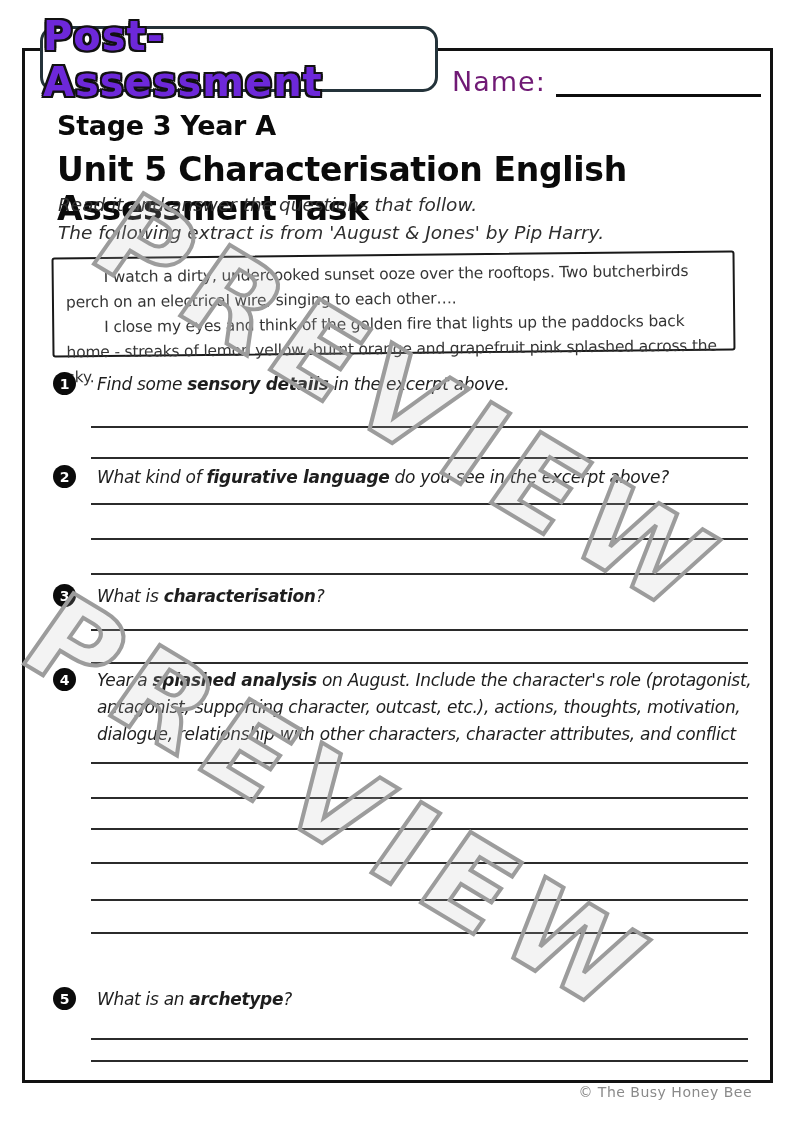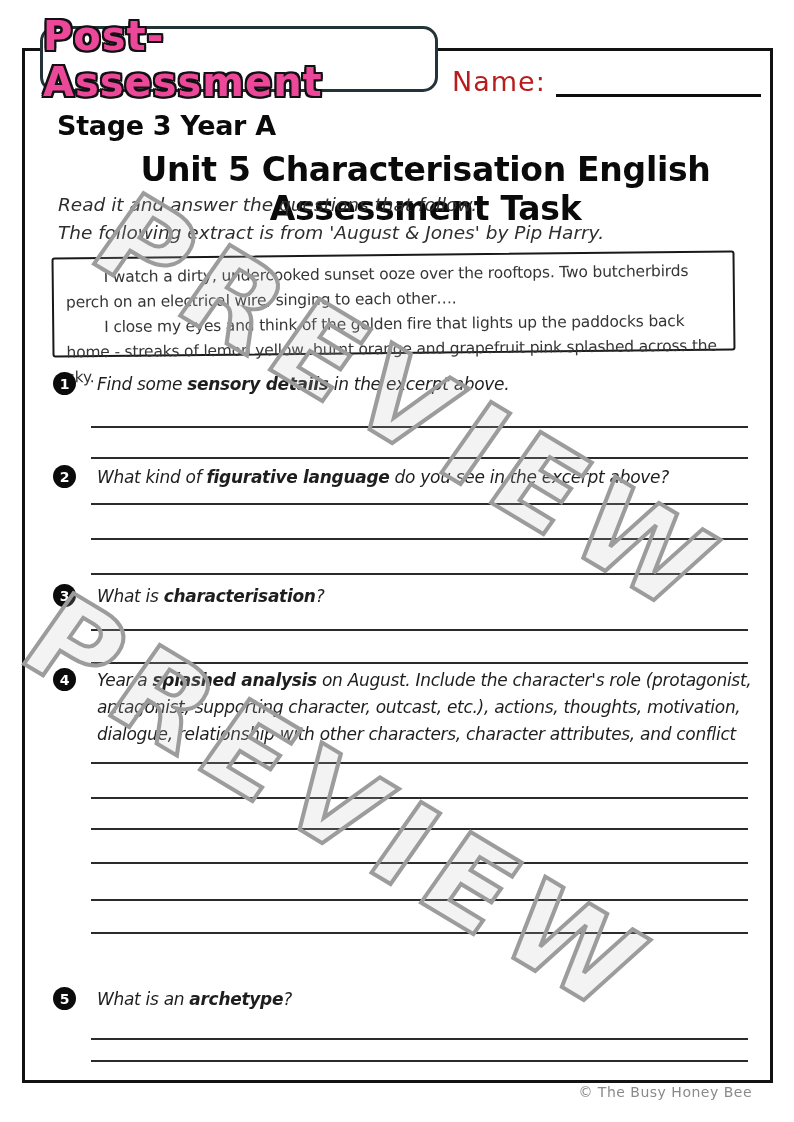--- a/index.html
+++ b/index.html
@@ -8,32 +8,32 @@
   .sheet{position:absolute;inset:0;}
 
   
   .frame{position:absolute;left:22px;top:48px;width:745px;height:1029px;
          border:3px solid #121212;z-index:1;}
 
   
   .badge{position:absolute;left:40px;top:26px;width:392px;height:60px;
          background:#ffffff;border:3px solid #24333a;border-radius:15px;
          z-index:3;display:flex;align-items:center;justify-content:center;}
-  .badge span{font-size:40px;font-weight:bold;letter-spacing:1px;color:#ec4899;
+  .badge span{font-size:40px;font-weight:bold;letter-spacing:1px;color:#6d28d9;
        text-shadow:-2px -2px 0 #111,2px -2px 0 #111,-2px 2px 0 #111,2px 2px 0 #111,
                    -2px 0 0 #111,2px 0 0 #111,0 -2px 0 #111,0 2px 0 #111;}
 
   
   .name-row{position:absolute;left:452px;top:64px;z-index:2;display:flex;align-items:flex-end;}
-  .name-label{font-size:27px;color:#b91c1c;letter-spacing:1px;}
+  .name-label{font-size:27px;color:#701a75;letter-spacing:1px;}
   .name-line{display:inline-block;width:205px;border-bottom:3px solid #0d0d0d;
              height:30px;margin-left:10px;}
 
   h1,h2{position:absolute;left:57px;margin:0;font-weight:bold;color:#0a0a0a;
-        font-family:"DejaVu Sans",sans-serif;letter-spacing:-0.3px;text-align:center;}
+        font-family:"DejaVu Sans",sans-serif;letter-spacing:-0.3px;}
   h1{top:110px;font-size:27px;}
   h2{top:150px;font-size:33px;}
 
   .intro{position:absolute;left:58px;top:191px;font-style:italic;font-size:18.5px;
          color:#2e2e2e;line-height:28px;z-index:2;}
 
   .extract{position:absolute;left:52px;top:254px;width:683px;height:100px;
            border:2.5px solid #191919;border-radius:3px;background:#fff;
            transform:rotate(-0.6deg);z-index:2;box-sizing:border-box;
            padding:6px 12px 0 12px;}

